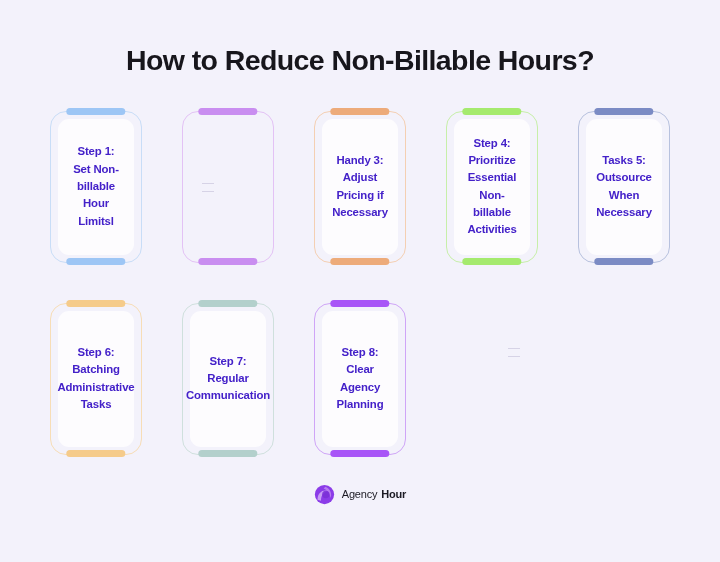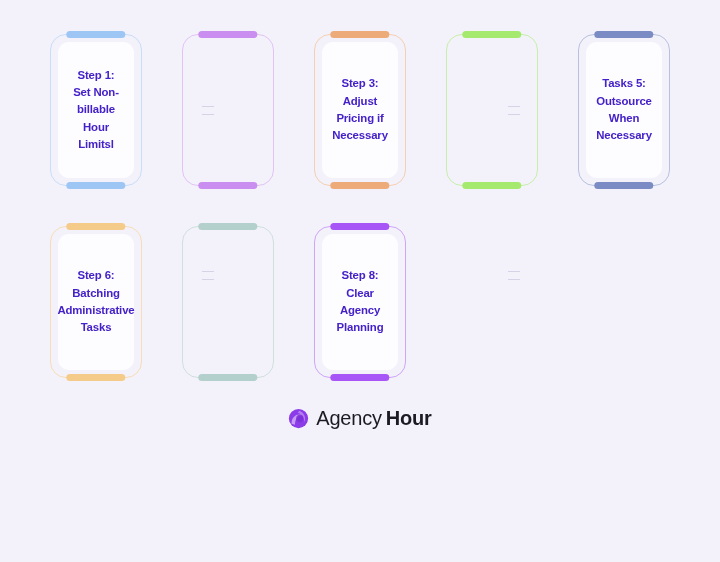--- a/index.html
+++ b/index.html
@@ -120,35 +120,36 @@
   }
 
   .logo-mark {
     width: 21px;
     height: 21px;
     position: relative;
     flex: 0 0 auto;
   }
 
   .logo-text {
-    font-size: 20px;
+    font-size: 11px;
     color: #1c1b24;
     letter-spacing: -0.2px;
     display: flex;
     gap: 4px;
     align-items: baseline;
   }
   .logo-text .light { font-weight: normal; }
   .logo-text .bold  { font-weight: bold; }
 </style>
 </head>
 <body style="background: rgb(243, 242, 251);">
 
 <div class="infographic">
 
+  <h1 class="title" style="color: rgb(23, 22, 28);">How to Reduce Non-Billable Hours?</h1>
 
   <div class="grid">
 
     <div class="connector" style="left:152px;  top:72px;"></div>
     <div class="connector" style="left:305px;  top:72px;"></div>
     <div class="connector" style="left:458px;  top:72px;"></div>
 
     <div class="connector" style="left:152px;  top:237px;"></div>
     <div class="connector" style="left:305px;  top:237px;"></div>
     <div class="connector" style="left:458px;  top:237px;"></div>
@@ -165,29 +166,35 @@
 
     <div class="card" id="c1" style="--accent: #c98ef0; --accent-border: #e3c2f5;">
       <div class="bar-top"></div>
       <div class="bar-bottom"></div>
     </div>
 
     <div class="card" id="c2" style="--accent: #edab7a; --accent-border: #f4cfb2;">
       <div class="bar-top"></div>
       <div class="bar-bottom"></div>
       <div class="card-inner">
-        <div class="card-text" style="color: rgb(68, 33, 201);">Step 3:
+        <div class="card-text" style="color: rgb(68, 33, 201);">Handy 3:
 Adjust Pricing if
 Necessary</div>
       </div>
     </div>
 
     <div class="card" id="c3" style="--accent: #a5ea6e; --accent-border: #c7efa9;">
       <div class="bar-top"></div>
       <div class="bar-bottom"></div>
+      <div class="card-inner">
+        <div class="card-text" style="color: rgb(68, 33, 201);">Step 4:
+Prioritize
+Essential Non-
+billable Activities</div>
+      </div>
     </div>
 
     <div class="card" id="c4" style="--accent: #7b8bc4; --accent-border: #b7c1de;">
       <div class="bar-top"></div>
       <div class="bar-bottom"></div>
       <div class="card-inner">
         <div class="card-text" style="color: rgb(68, 33, 201);">Tasks 5:
 Outsource When
 Necessary</div>
       </div>
@@ -200,20 +207,25 @@
         <div class="card-text" style="color: rgb(68, 33, 201);">Step 6:
 Batching
 Administrative
 Tasks</div>
       </div>
     </div>
 
     <div class="card" id="c6" style="--accent: #b3d0cc; --accent-border: #cfe0dd;">
       <div class="bar-top"></div>
       <div class="bar-bottom"></div>
+      <div class="card-inner">
+        <div class="card-text" style="color: rgb(68, 33, 201);">Step 7:
+Regular
+Communication</div>
+      </div>
     </div>
 
     <div class="card" id="c7" style="--accent: #a855f7; --accent-border: #cfa5f7;">
       <div class="bar-top"></div>
       <div class="bar-bottom"></div>
       <div class="card-inner">
         <div class="card-text" style="color: rgb(68, 33, 201);">Step 8: Clear
 Agency Planning</div>
       </div>
     </div>

